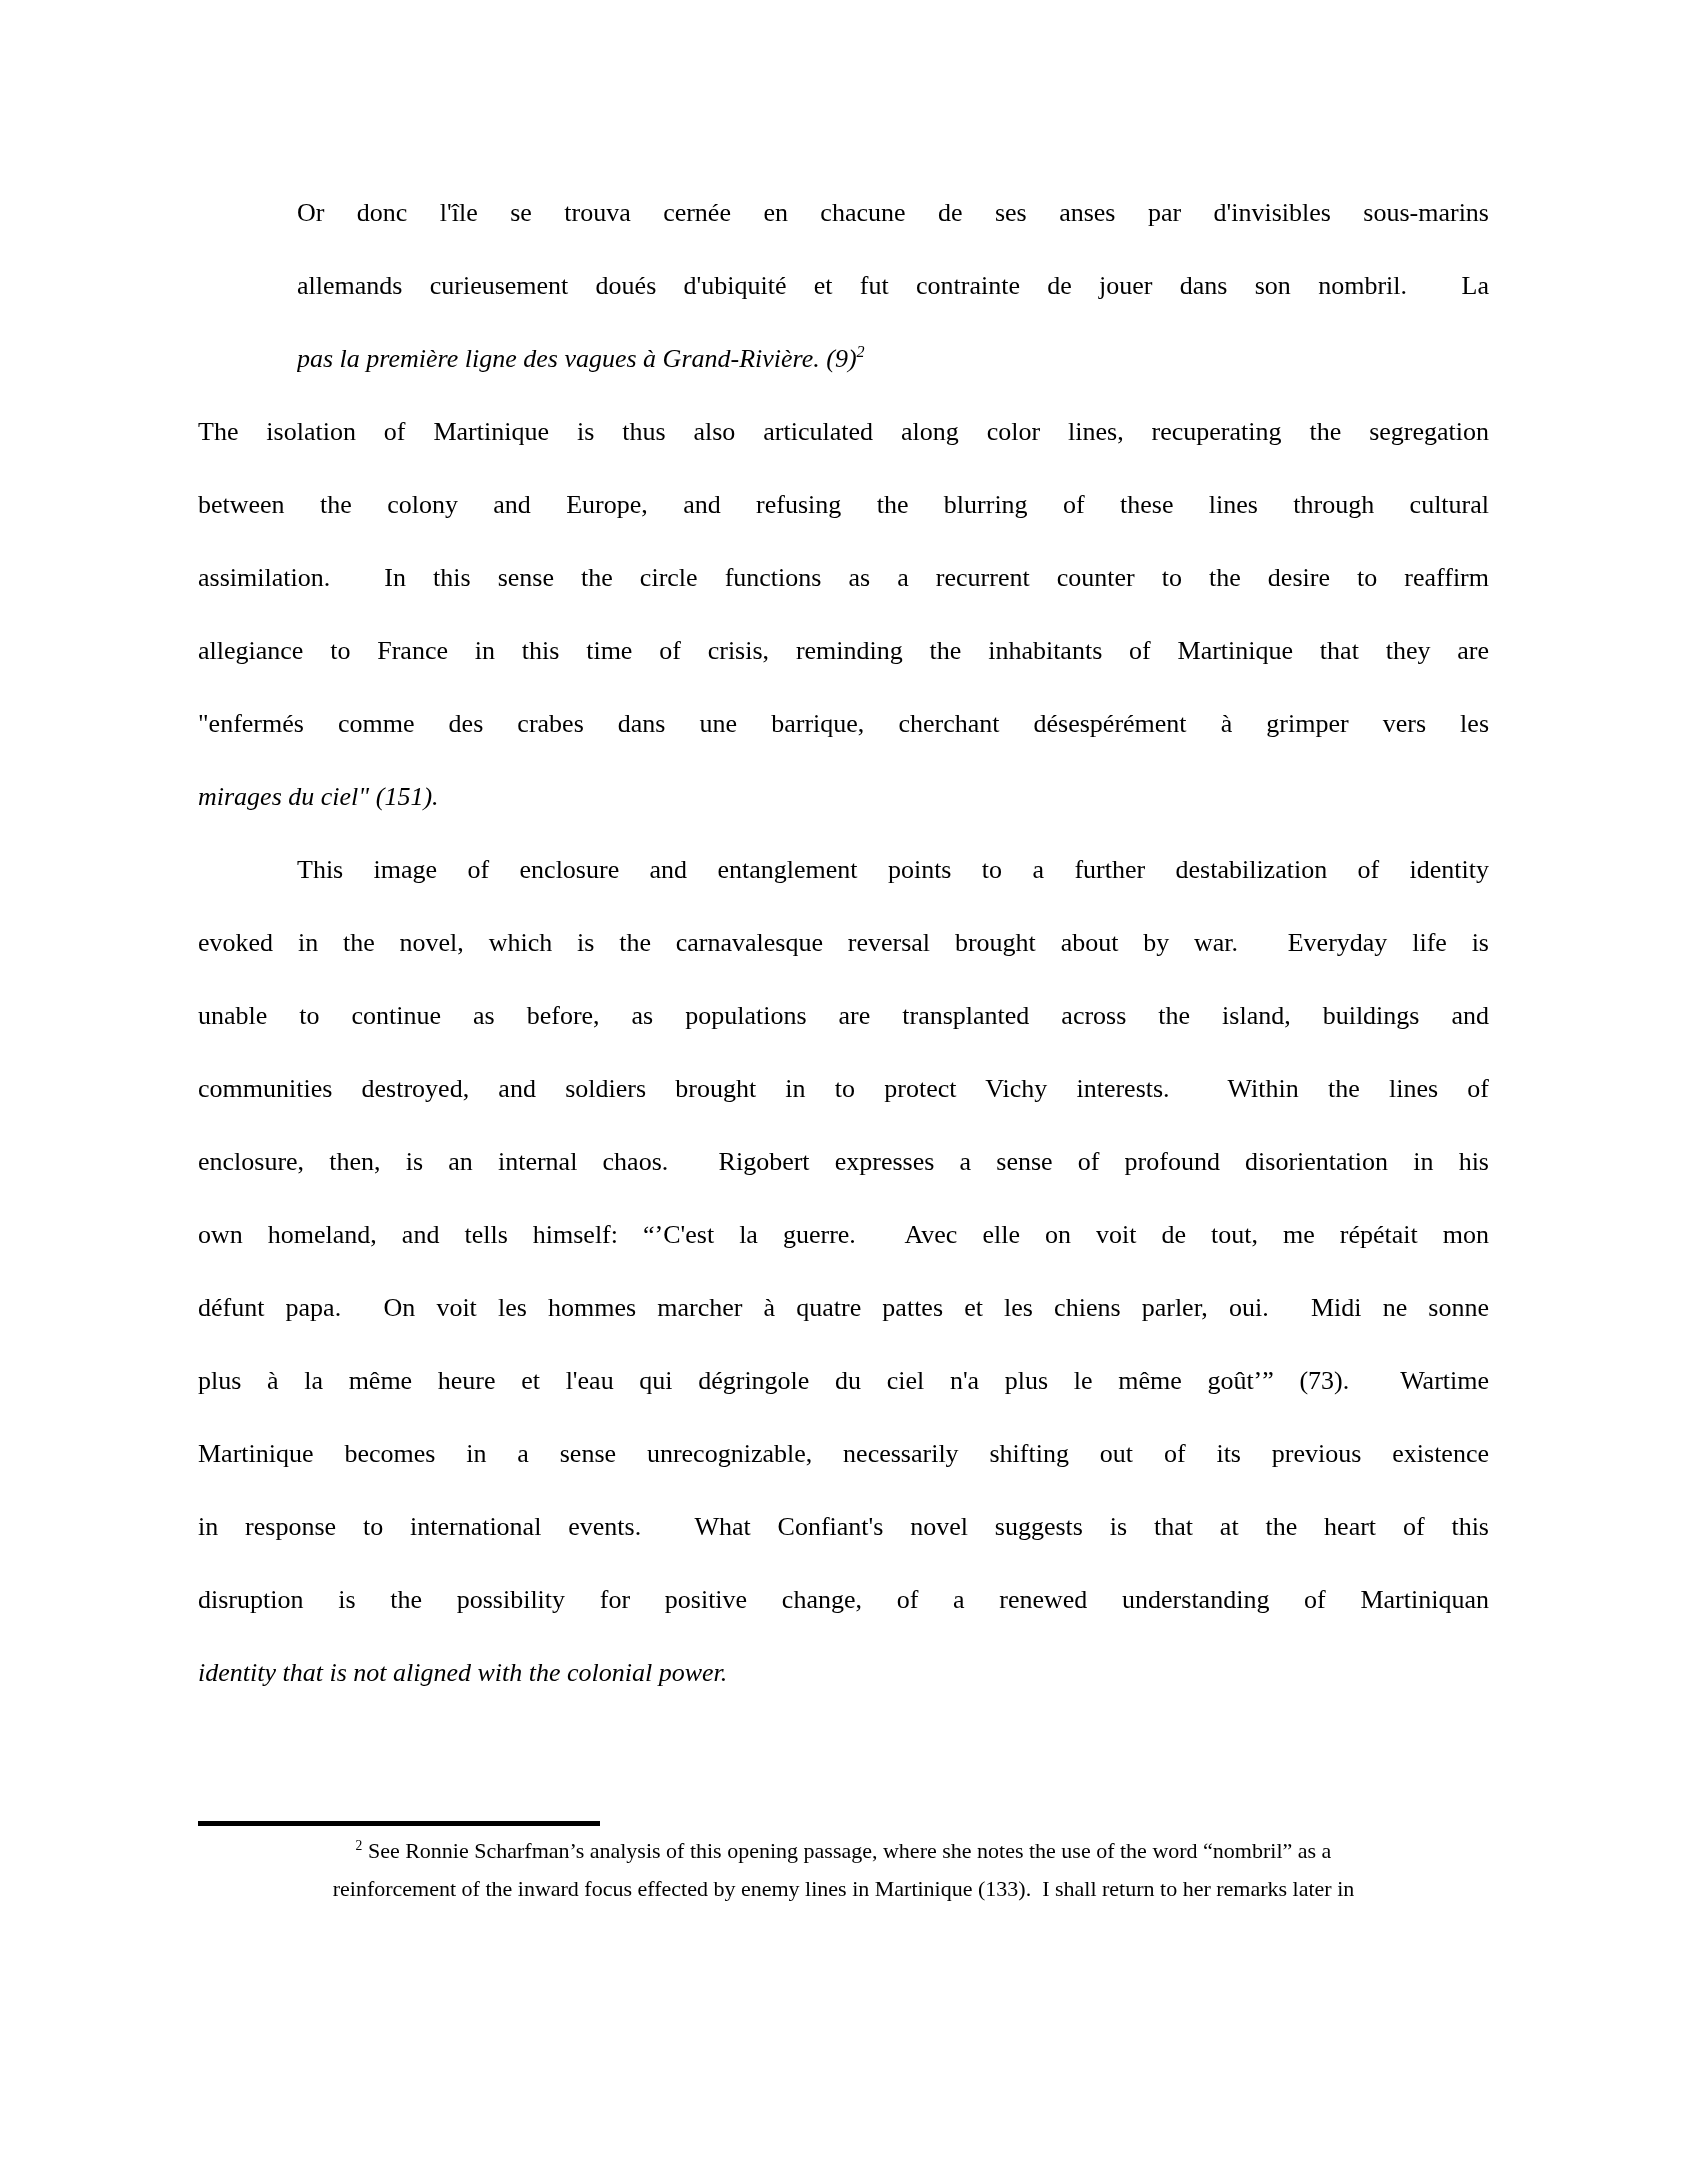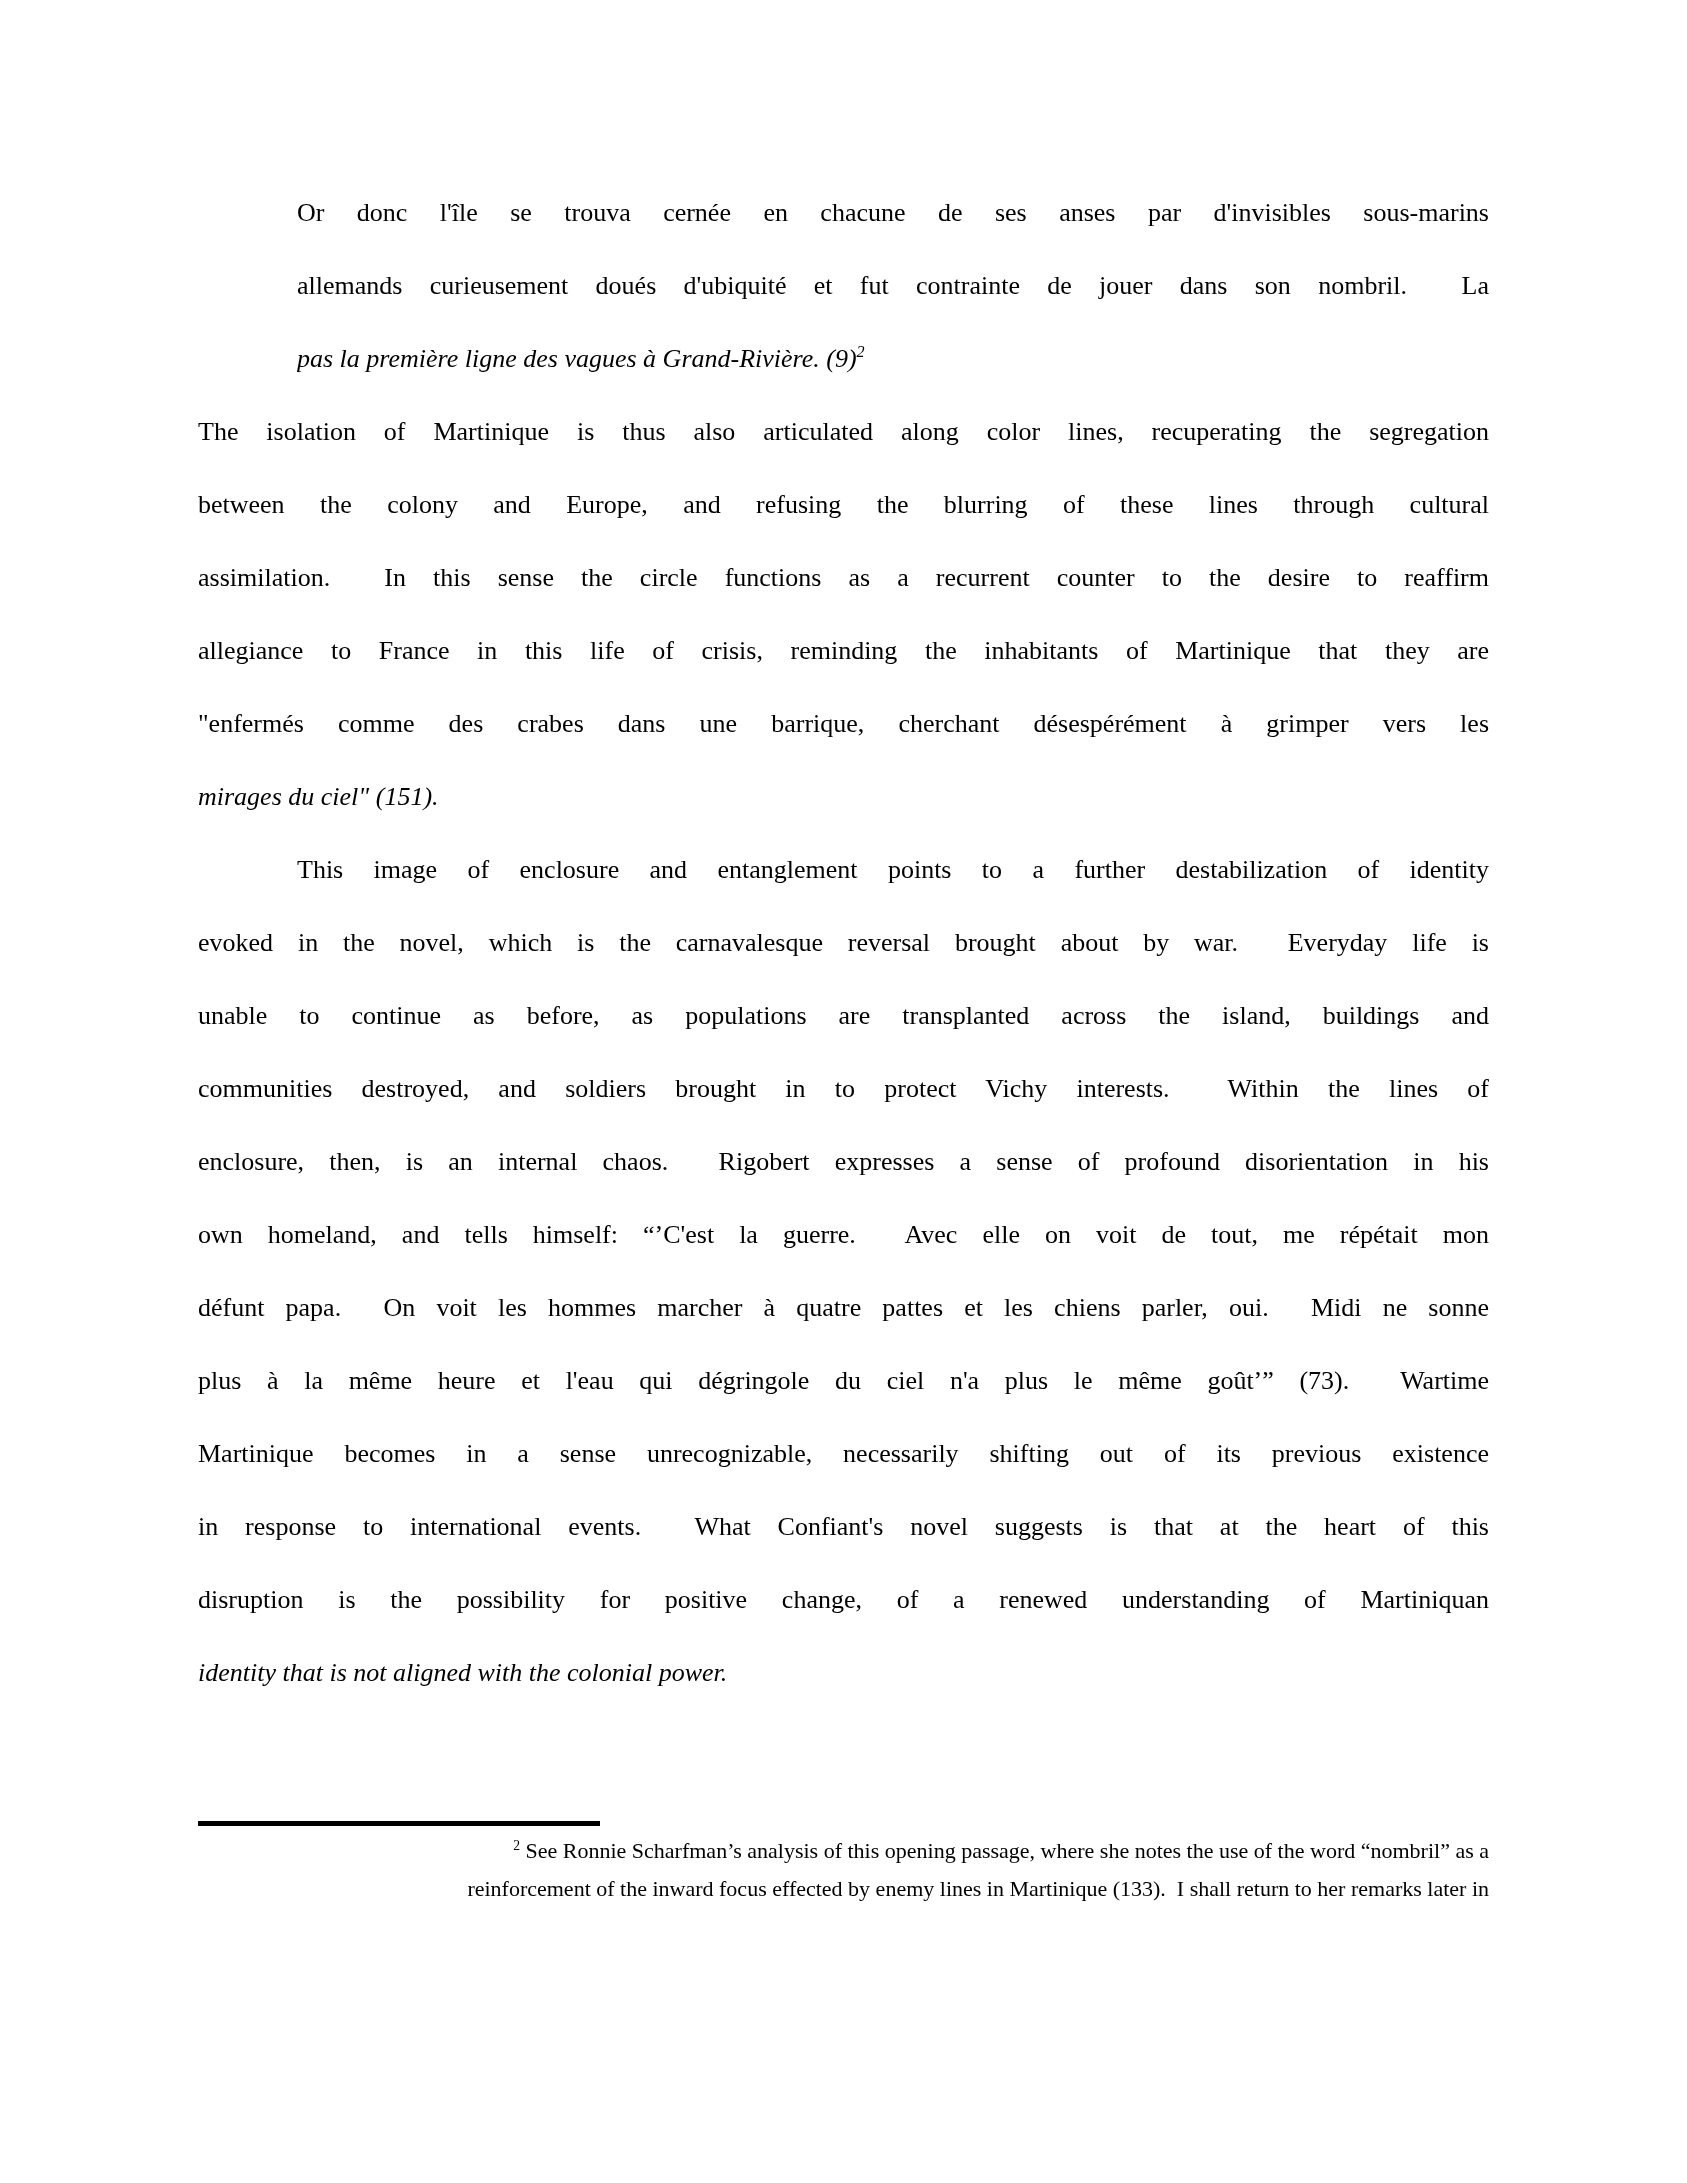--- a/index.html
+++ b/index.html
@@ -60,41 +60,41 @@
   }
   .fn-sep {
     width: 402px;
     height: 5px;
     background: #000000;
     margin: 0 0 6px 0;
   }
   .fn-line {
     height: 38px;
     overflow: hidden;
-    text-align: right;
+    text-align: center;
   }
 </style>
 </head>
 <body>
 
 <div class="page">
 
   <div class="body-text">
 
     <div class="blockquote">
       <div class="line j">Or donc l'île se trouva cernée en chacune de ses anses par d'invisibles sous-marins</div>
       <div class="line j">allemands curieusement doués d'ubiquité et fut contrainte de jouer dans son nombril.&nbsp; La</div>
       <div class="line last"><span>pas la première ligne des vagues à Grand-Rivière. (9)</span><sup class="fnref">2</sup></div>
     </div>
 
     <div class="paragraph">
       <div class="line j">The isolation of Martinique is thus also articulated along color lines, recuperating the segregation</div>
       <div class="line j">between the colony and Europe, and refusing the blurring of these lines through cultural</div>
       <div class="line j">assimilation.&nbsp; In this sense the circle functions as a recurrent counter to the desire to reaffirm</div>
-      <div class="line j">allegiance to France in this life of crisis, reminding the inhabitants of Martinique that they are</div>
+      <div class="line j">allegiance to France in this time of crisis, reminding the inhabitants of Martinique that they are</div>
       <div class="line j">"enfermés comme des crabes dans une barrique, cherchant désespérément à grimper vers les</div>
       <div class="line last">mirages du ciel" (151).</div>
     </div>
 
     <div class="paragraph">
       <div class="line j indent">This image of enclosure and entanglement points to a further destabilization of identity</div>
       <div class="line j">evoked in the novel, which is the carnavalesque reversal brought about by war.&nbsp; Everyday life is</div>
       <div class="line j">unable to continue as before, as populations are transplanted across the island, buildings and</div>
       <div class="line j">communities destroyed, and soldiers brought in to protect Vichy interests.&nbsp; Within the lines of</div>
       <div class="line j">enclosure, then, is an internal chaos.&nbsp; Rigobert expresses a sense of profound disorientation in his</div>

